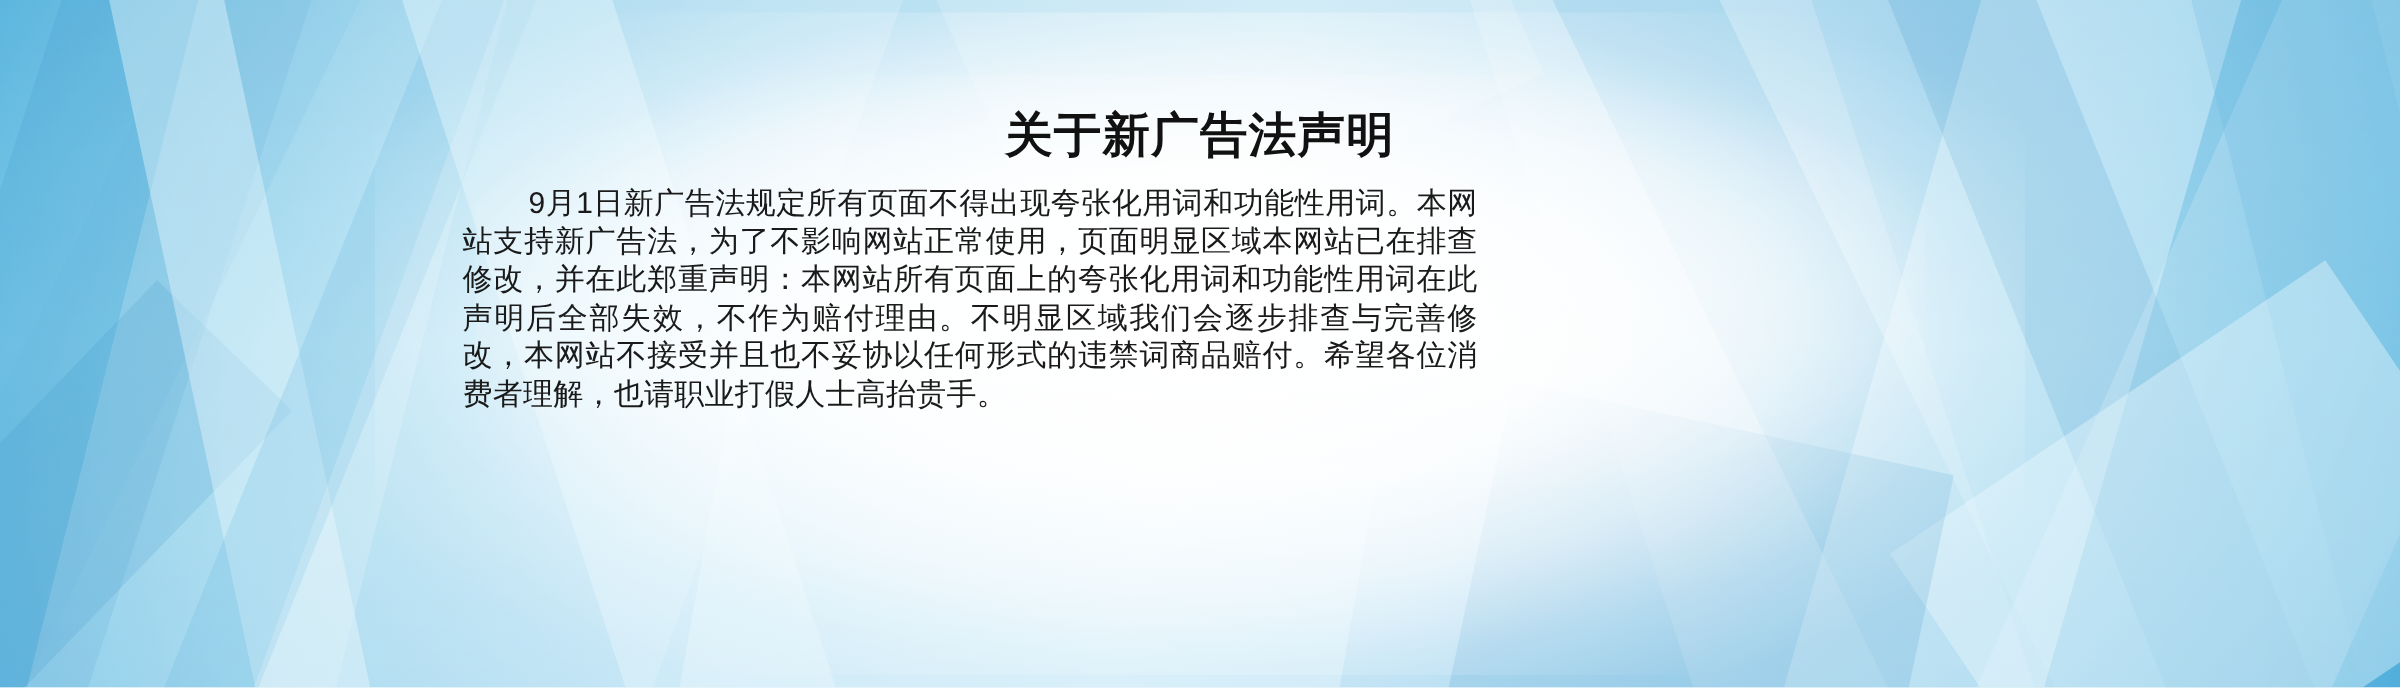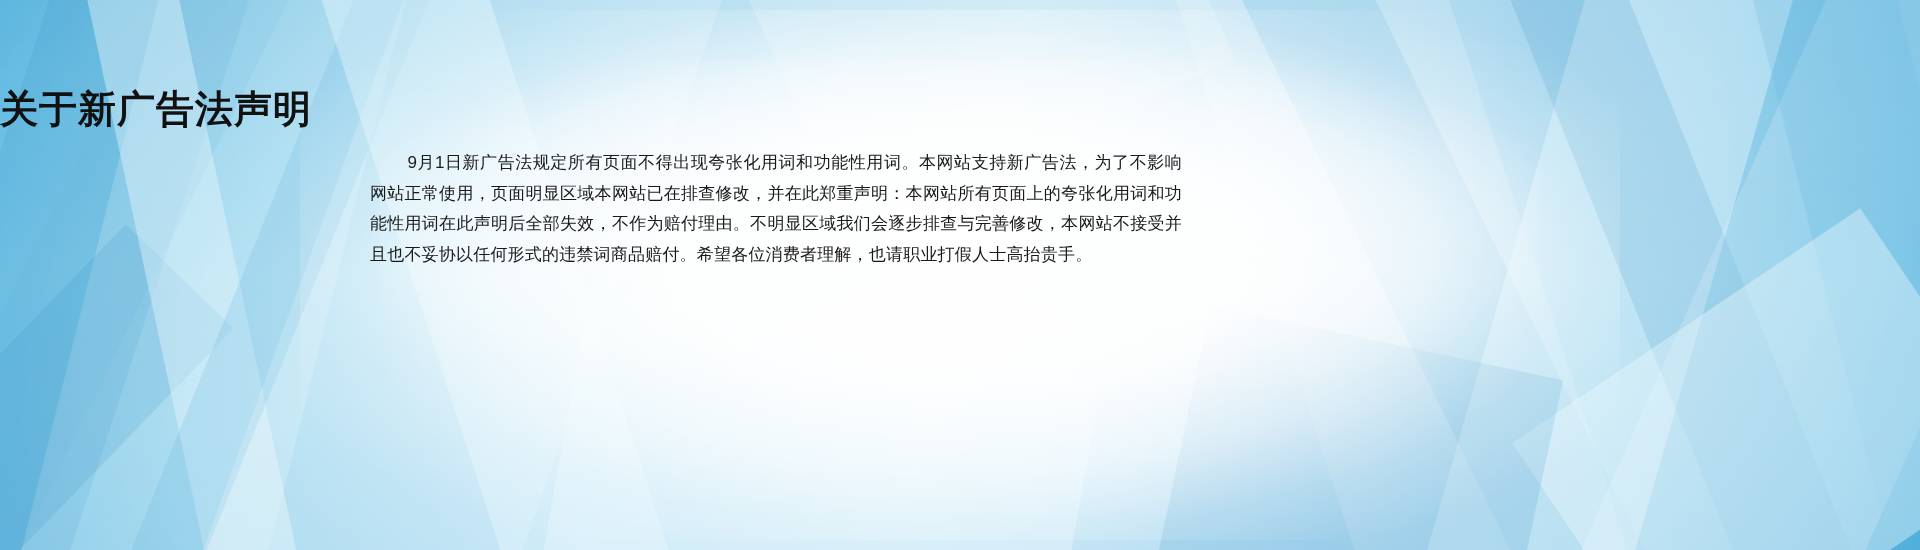--- a/index.html
+++ b/index.html
@@ -87,34 +87,34 @@
     left: 0;
     top: 0;
     width: 1920px;
     height: 550px;
   }
   .statement-title {
     position: absolute;
     left: 0;
     top: 86px;
     width: 1920px;
-    text-align: left;
+    text-align: center;
     font-size: 38px;
     font-weight: bold;
     letter-spacing: 1px;
     color: #111111;
     line-height: 46px;
   }
   .statement-body {
     position: absolute;
     left: 370px;
     top: 148px;
     width: 812px;
     color: #1a1a1a;
-    font-size: 17px;
+    font-size: 24px;
     line-height: 30.5px;
     letter-spacing: .2px;
     text-align: justify;
     text-justify: inter-ideograph;
   }
   .statement-body p {
     margin: 0;
   }
   .statement-body p.indent {
     text-indent: 2.2em;

